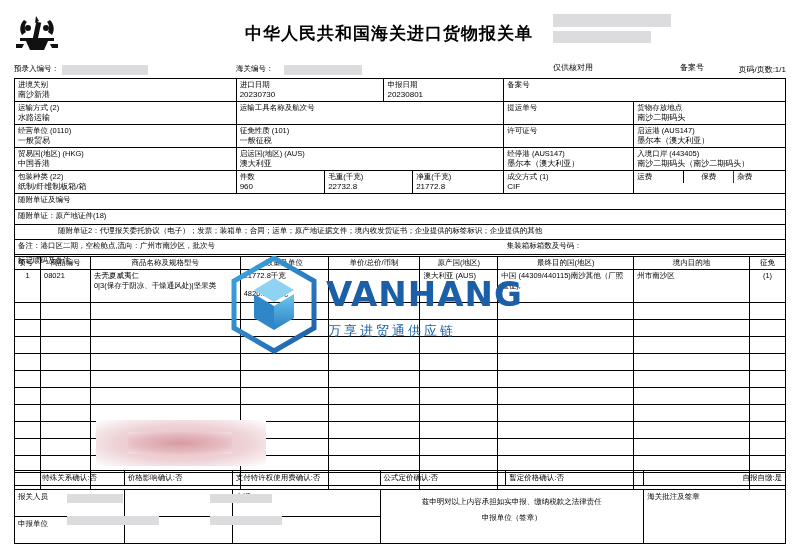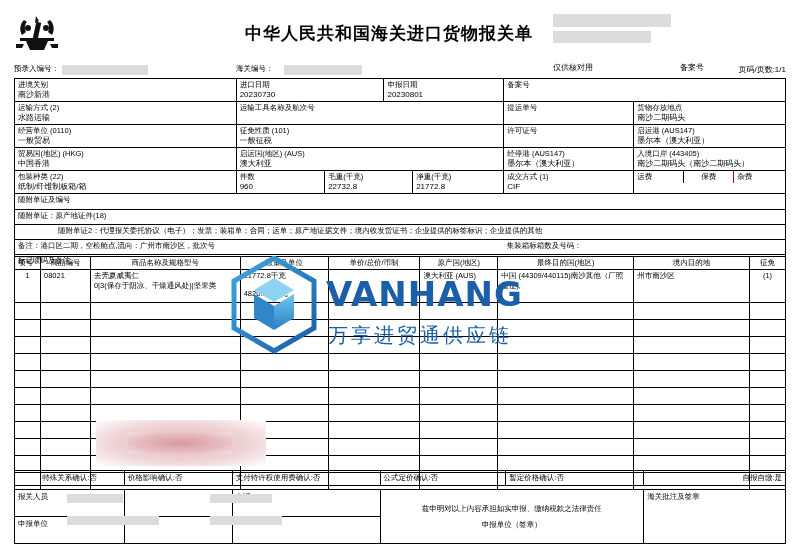--- a/index.html
+++ b/index.html
@@ -50,21 +50,21 @@
 
   
   .wm{position:absolute;left:228px;top:252px;width:345px;height:115px;pointer-events:none;}
   .wm-text{
     position:absolute;left:98px;top:22px;
     font-size:34px;font-weight:bold;color:#1a5fa8;letter-spacing:1px;
     font-family:"DejaVu Sans","Liberation Sans",sans-serif;
   }
   .wm-sub{
     position:absolute;left:100px;top:70px;
-    font-size:20px;color:#1a5fa8;letter-spacing:3px;
+    font-size:13px;color:#1a5fa8;letter-spacing:3px;
   }
   .hexwrap{position:absolute;left:0;top:4px;width:92px;height:100px;}
 
   
   .blob{position:absolute;left:96px;top:420px;width:170px;height:46px;
         background:radial-gradient(ellipse at 50% 50%, #e8b9bd 0%, #eed2d5 55%, #f6e8ea 78%, #ffffff 100%);}
   .blob2{position:absolute;left:128px;top:432px;width:104px;height:22px;
         background:radial-gradient(ellipse at 50% 50%, #d79aa0 0%, #e6bcc1 60%, #f3dfe2 100%);}
 </style>
 </head>
@@ -475,21 +475,21 @@
     <tbody>
         <tr>
       <td style="height:22px;">
         <span>报关人员</span>
       </td>
       <td></td>
       <td>
         <span>电话</span>
       </td>
       <td rowspan="2" style="text-align:center;vertical-align:top;">
-        <div style="margin-top:12px;">兹申明对以上内容承担如实申报、缴纳税款之法律责任</div>
+        <div style="margin-top:5px;">兹申明对以上内容承担如实申报、缴纳税款之法律责任</div>
         <div style="margin-top:6px;">申报单位（签章）</div>
       </td>
       <td rowspan="2" style="vertical-align:top;">
         <span>海关批注及签章</span>
       </td>
     </tr>
     <tr>
       <td style="height:22px;margin-top:20px;">
         <span>申报单位</span>
       </td>

